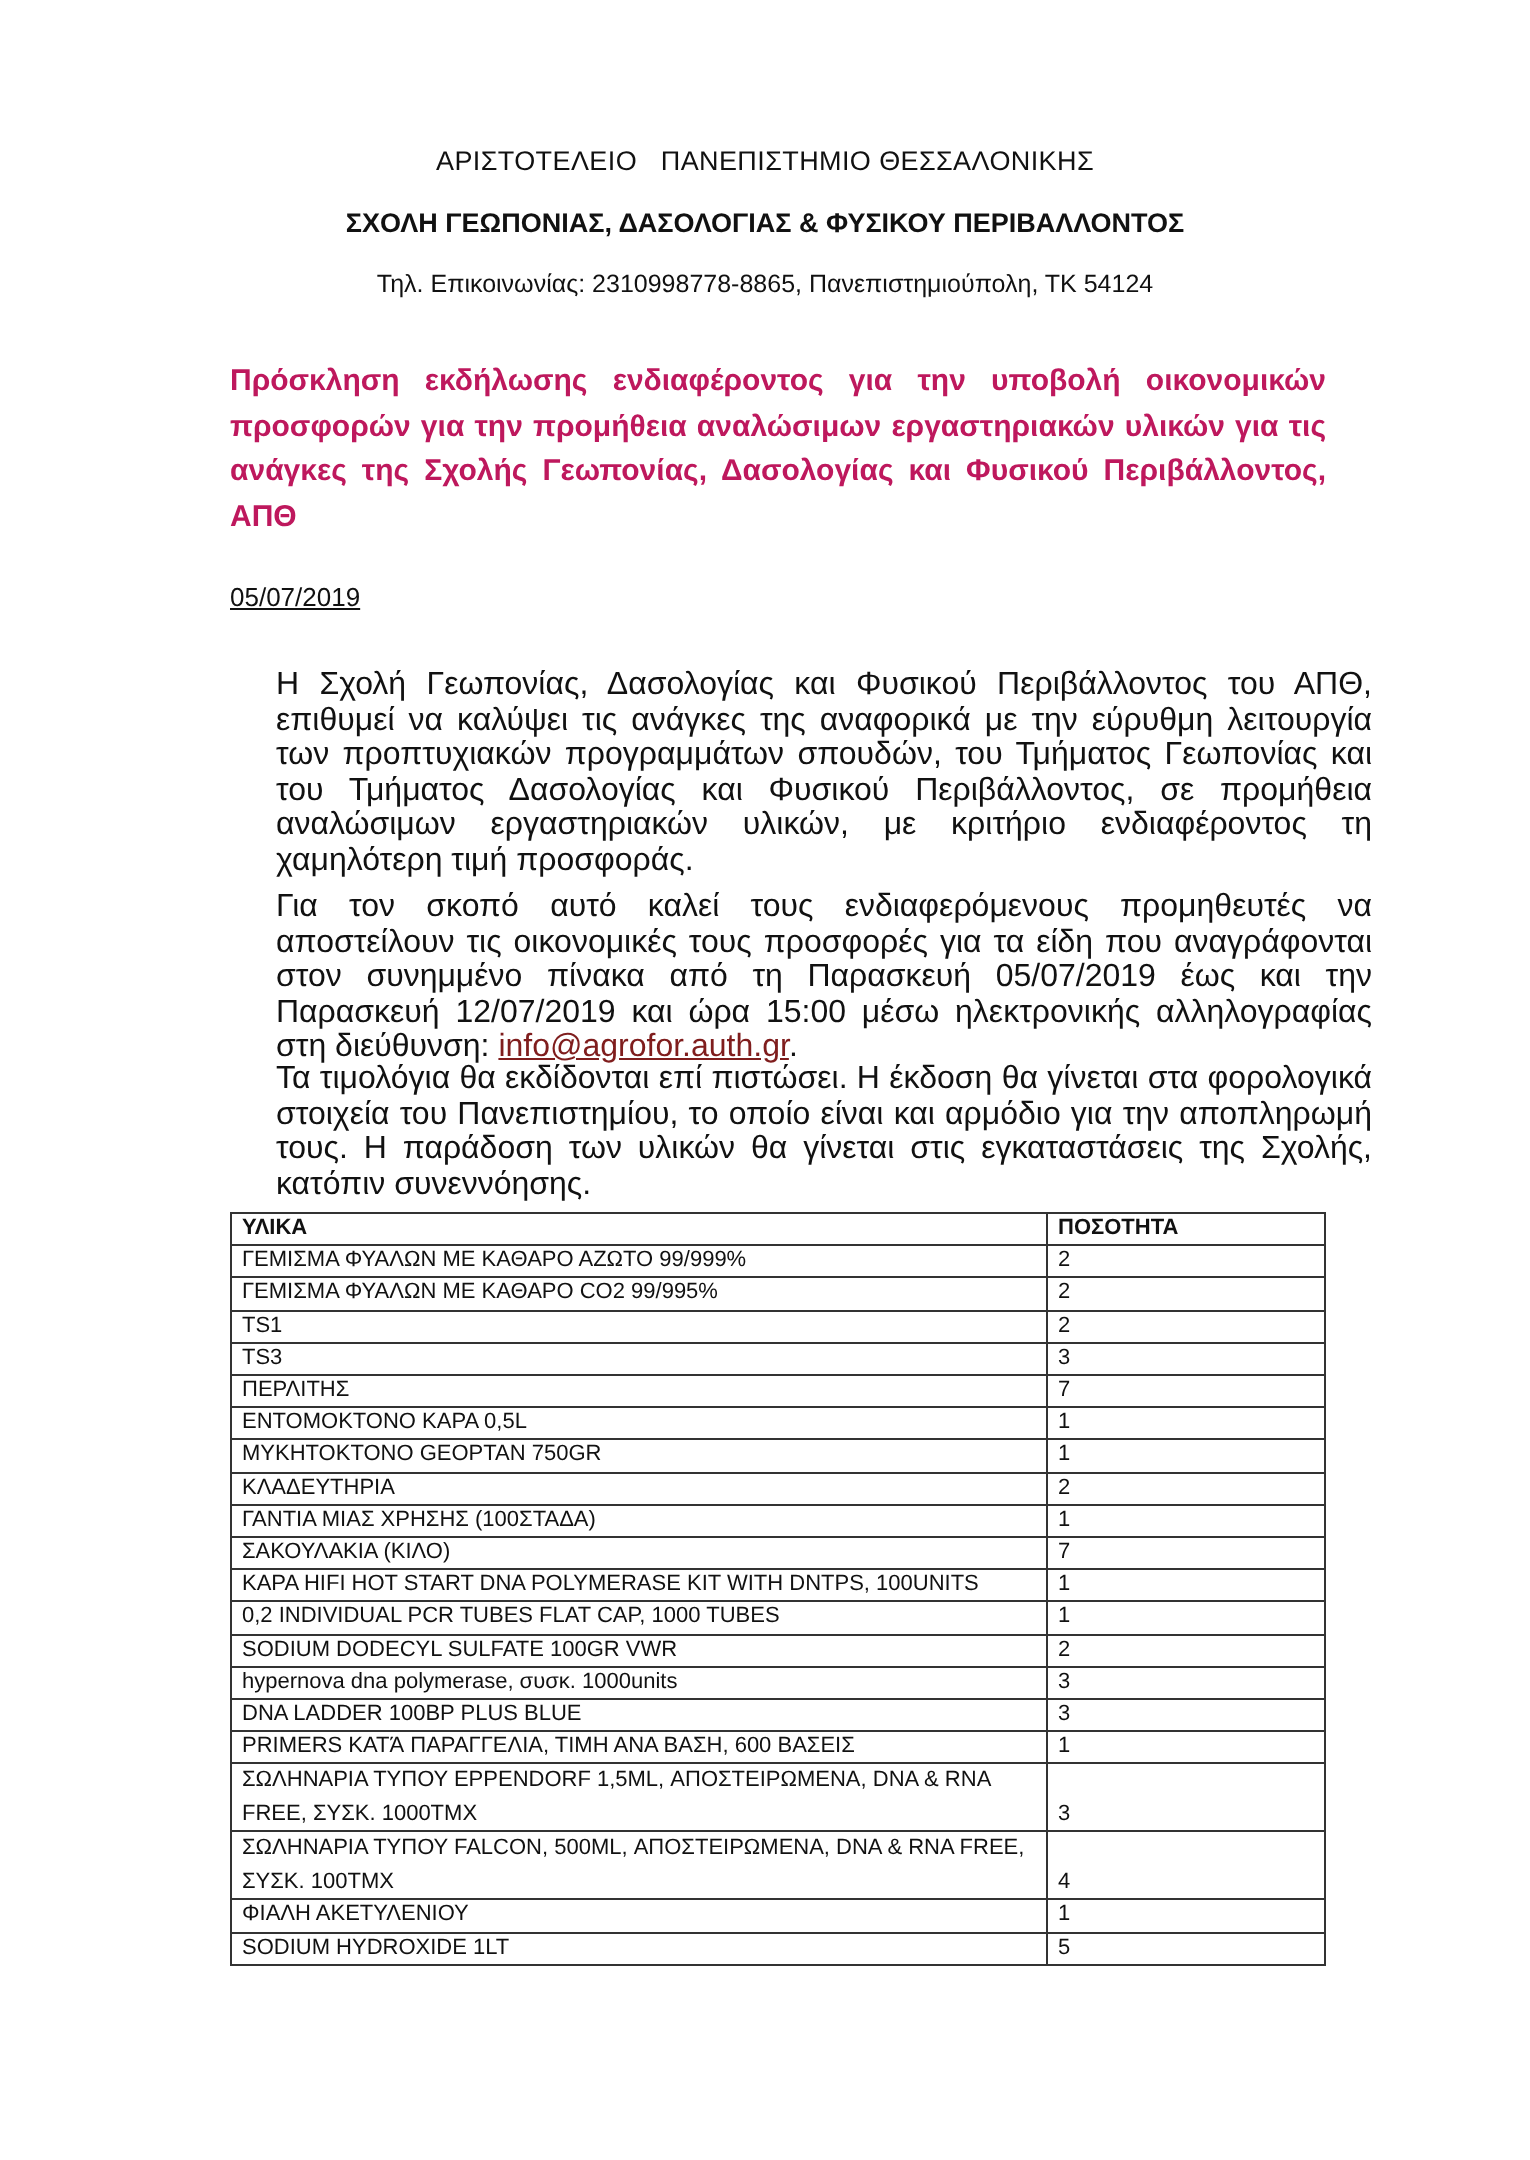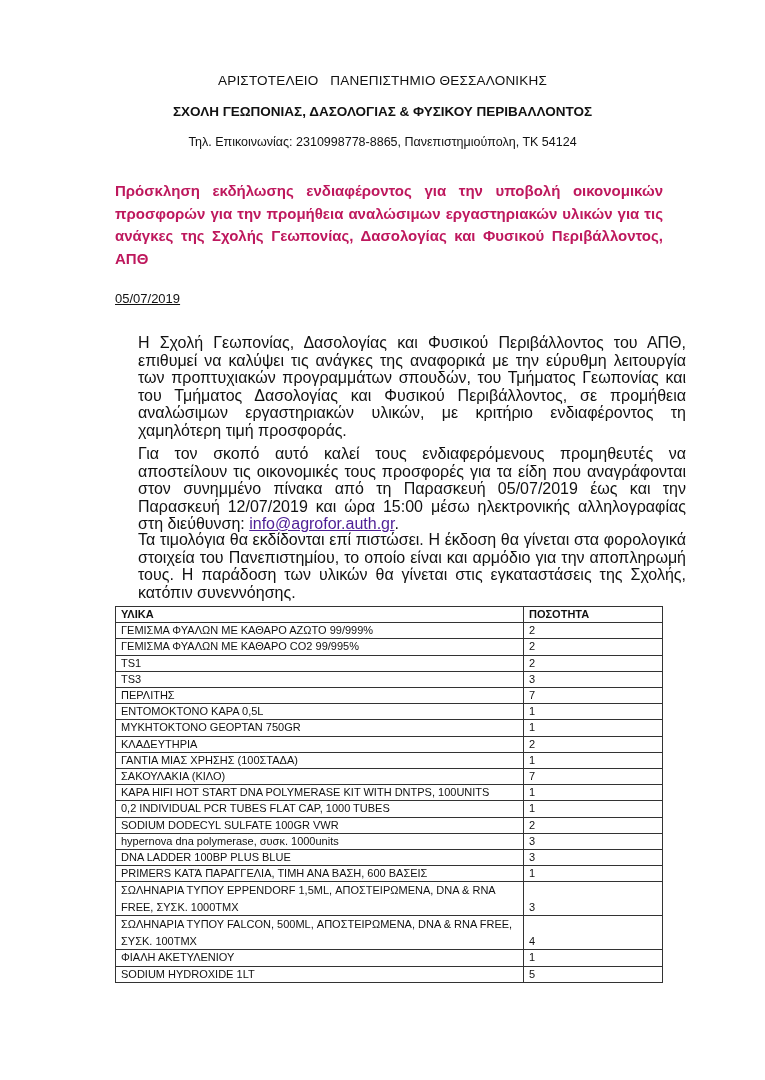--- a/index.html
+++ b/index.html
@@ -12,21 +12,21 @@
   .h3 { top: 135px; font-size: 12.5px; }
   .title { position: absolute; left: 115px; width: 548px; top: 180px; font-size: 15px; font-weight: bold;
            line-height: 22.5px; text-align: justify; text-align-last: left; color: #be185d; }
   .date { position: absolute; left: 115px; top: 291px; font-size: 13px; text-decoration: underline; }
   .para { position: absolute; left: 115px; width: 548px; font-size: 16px; line-height: 17.5px;
           text-align: justify; color: #111; margin-left: 23px; }
   .p1 { top: 334px; }
   .p2 { top: 445px; }
   .p3 { top: 531px; }
   .u { }
-  .link { color: #4c1d95; text-decoration: underline; }
+  .link { color: #7f1d1d; text-decoration: underline; }
   table.items { position: absolute; left: 115px; top: 606px; width: 548px; border-collapse: collapse;
                 font-size: 11px; color: #111; }
   table.items td, table.items th { border: 1px solid #333; padding: 0 5px; height: 15.2px; line-height: 15.2px;
                 font-weight: normal; text-align: left; vertical-align: bottom; margin-left: 12px; }
   table.items th { font-weight: bold; }
   table.items td.qty, table.items th.qty { width: 128px; }
   table.items tr.tall td { line-height: 16.5px; height: 33px; }
 </style>
 </head>
 <body>

